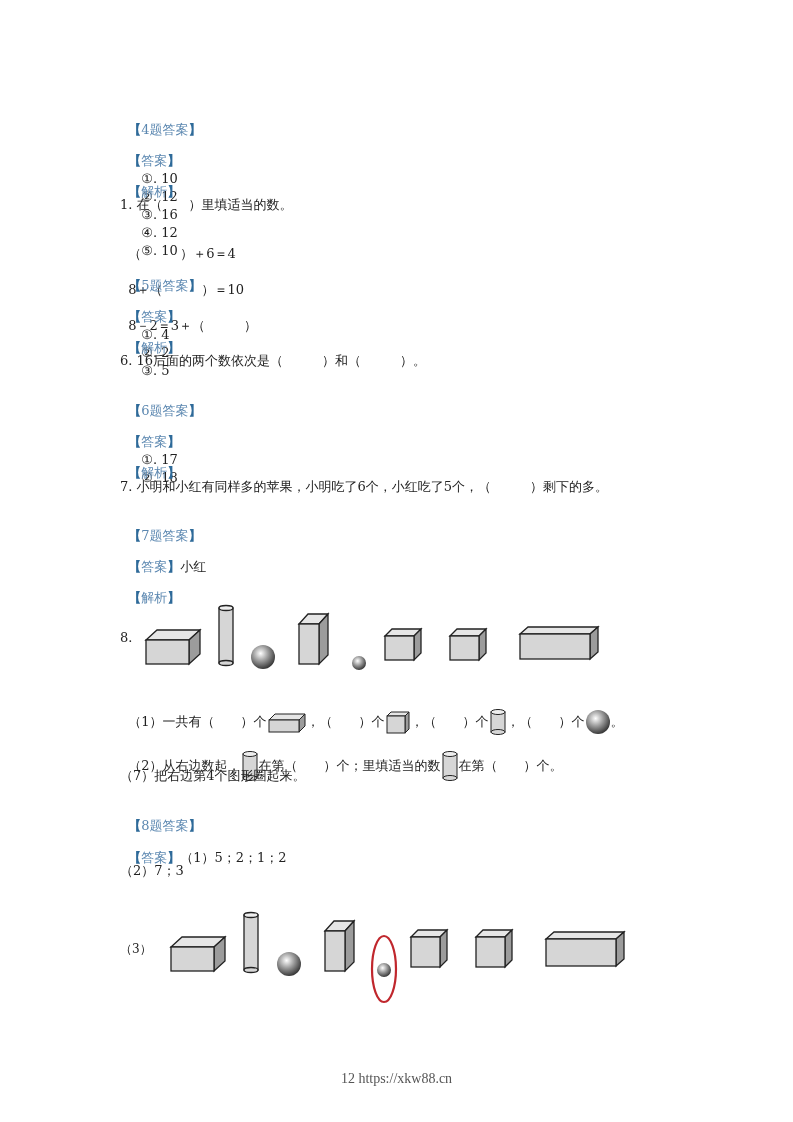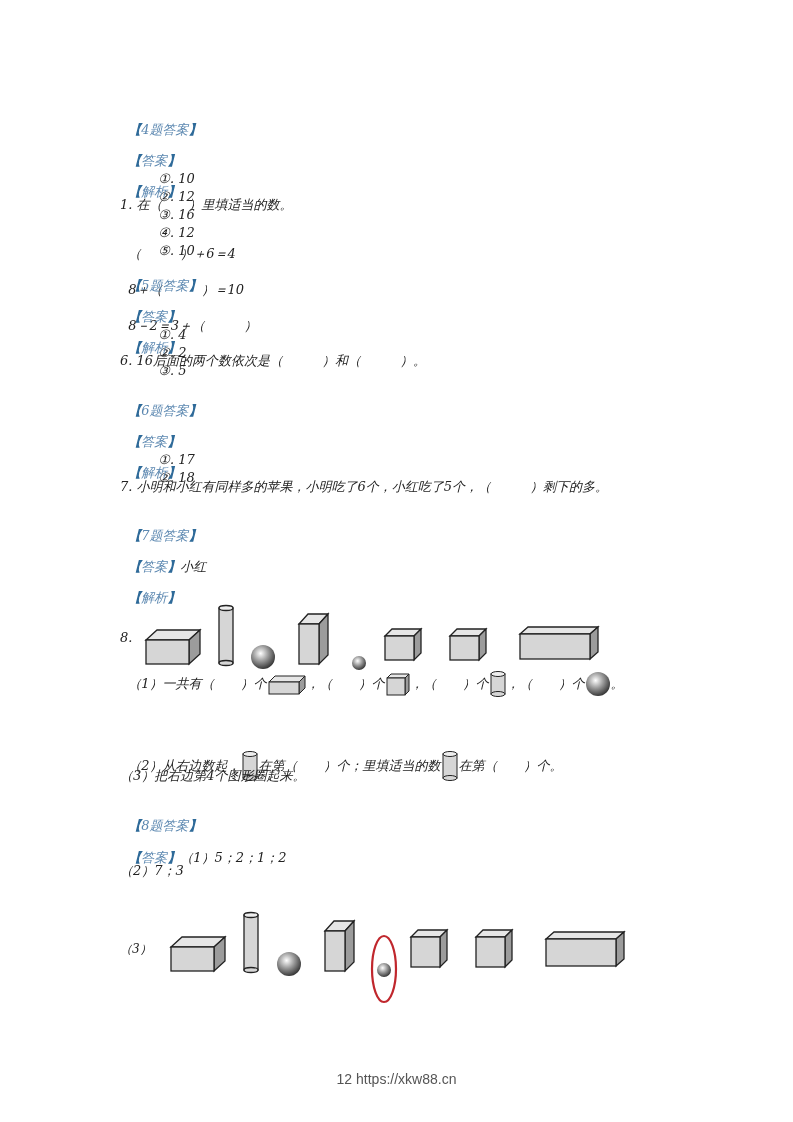--- a/index.html
+++ b/index.html
@@ -1,24 +1,24 @@
 <!DOCTYPE html>
 <html><head>
 <meta charset="utf-8">
 <style>
   html, body { margin:0; padding:0; background:#ffffff; }
   body { width:793px; height:1122px; position:relative; overflow:hidden;
          font-family:"DejaVu Serif", "Liberation Serif", serif; color:#222; font-size:13px; }
-  .line { position:absolute; left:120px; white-space:pre; line-height:18px;font-style:italic; }
+  .line { position:absolute; left:120px; white-space:pre; line-height:18px; }
   .label { color:#5b87b0; }
   .bracket { color:#2e6a99; font-weight:bold; }
-  .ans-item { display:inline-block; margin-left:30px; }
+  .ans-item { display:inline-block; margin-left:13px; }
   .shape { position:absolute; }
   .footer { position:absolute; top:1071px; left:0; width:793px; text-align:center;
-            font-family:Liberation Sans, sans-serif; color:#555; font-size:14px; }
+            font-family:Liberation Serif, serif; color:#555; font-size:14px; }
   .inline-shape { display:inline-block; vertical-align:middle; }
 </style>
 </head>
 <body>
 
 <svg width="0" height="0" style="position:absolute">
   <defs>
     <radialGradient id="sphereGrad" cx="40%" cy="35%" r="65%">
       <stop offset="0%" stop-color="#ffffff"></stop>
       <stop offset="50%" stop-color="#9a9a9a"></stop>
@@ -124,21 +124,21 @@
     <rect x="310" y="36" width="29" height="24" fill="#d6d6d6" stroke="#222" stroke-width="1.3"></rect>
   </g>
 
   <g>
     <polygon points="380,34 388,27 458,27 450,34" fill="#e6e6e6" stroke="#222" stroke-width="1.3"></polygon>
     <polygon points="450,34 458,27 458,52 450,59" fill="#9c9c9c" stroke="#222" stroke-width="1.3"></polygon>
     <rect x="380" y="34" width="70" height="25" fill="#d6d6d6" stroke="#222" stroke-width="1.3"></rect>
   </g>
 </svg>
 
-<div class="line" style="top:652px">
+<div class="line" style="top:690px">
   <span>（1）一共有（　　）个</span><svg class="inline-shape" width="40" height="22">
     <polygon points="2,9 8,3 38,3 32,9" fill="#e6e6e6" stroke="#222" stroke-width="1"></polygon>
     <polygon points="32,9 38,3 38,15 32,21" fill="#9c9c9c" stroke="#222" stroke-width="1"></polygon>
     <rect x="2" y="9" width="30" height="12" fill="#d6d6d6" stroke="#222" stroke-width="1"></rect>
   </svg><span>，（　　）个</span><svg class="inline-shape" width="26" height="24">
     <polygon points="2,6 6,2 24,2 20,6" fill="#e6e6e6" stroke="#222" stroke-width="1"></polygon>
     <polygon points="20,6 24,2 24,19 20,23" fill="#9c9c9c" stroke="#222" stroke-width="1"></polygon>
     <rect x="2" y="6" width="18" height="17" fill="#d6d6d6" stroke="#222" stroke-width="1"></rect>
   </svg><span>，（　　）个</span><svg class="inline-shape" width="18" height="28">
     <rect x="2" y="4" width="14" height="20" fill="#d6d6d6" stroke="#222" stroke-width="1"></rect>
@@ -154,21 +154,21 @@
     <rect x="2" y="4" width="14" height="24" fill="#d6d6d6" stroke="#222" stroke-width="1"></rect>
     <ellipse cx="9" cy="28" rx="7" ry="2.5" fill="#d6d6d6" stroke="#222" stroke-width="1"></ellipse>
     <ellipse cx="9" cy="4" rx="7" ry="2.5" fill="#eeeeee" stroke="#222" stroke-width="1"></ellipse>
   </svg><span>在第（　　）个；里填适当的数</span><svg class="inline-shape" width="18" height="32">
     <rect x="2" y="4" width="14" height="24" fill="#d6d6d6" stroke="#222" stroke-width="1"></rect>
     <ellipse cx="9" cy="28" rx="7" ry="2.5" fill="#d6d6d6" stroke="#222" stroke-width="1"></ellipse>
     <ellipse cx="9" cy="4" rx="7" ry="2.5" fill="#eeeeee" stroke="#222" stroke-width="1"></ellipse>
   </svg><span>在第（　　）个。</span>
 </div>
 
-<div class="line" style="top:767px">（3）把右边第4个图形圈起来。</div>
+<div class="line" style="top:767px">（7）把右边第4个图形圈起来。</div>
 
 <div class="line" style="top:799px">
   <span class="bracket">【</span><span class="label">8题答案</span><span class="bracket">】</span>
 </div>
 <div class="line" style="top:831px">
   <span class="bracket">【</span><span class="label">答案</span><span class="bracket">】</span><span>（1）5；2；1；2</span>
 </div>
 <div class="line" style="top:862px">（2）7；3</div>
 <div class="line" style="top:940px;font-size:12px">（3）</div>
 

